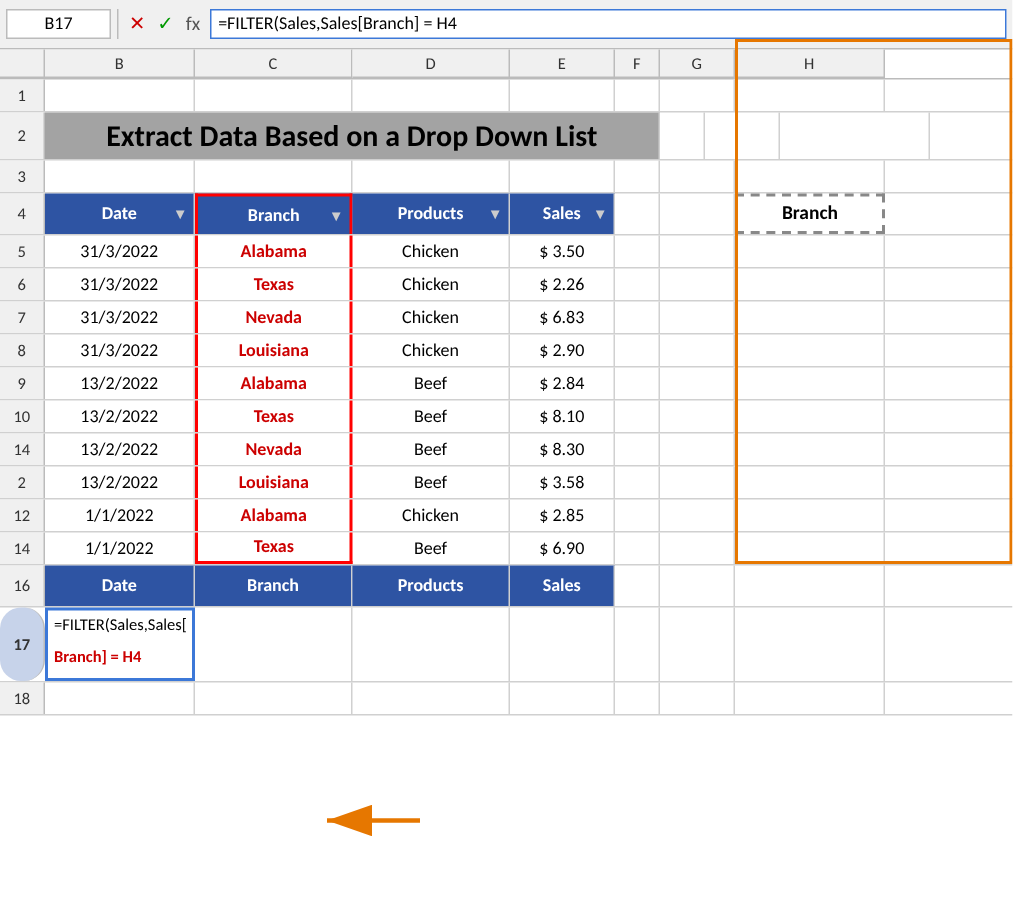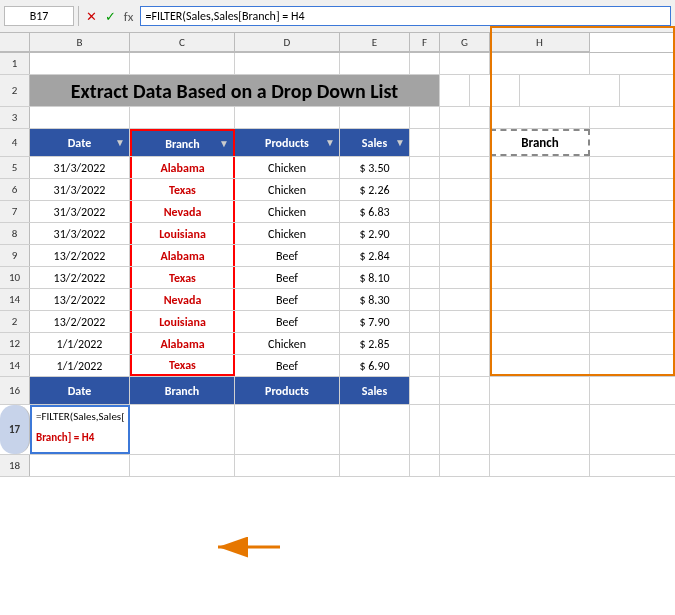--- a/index.html
+++ b/index.html
@@ -409,21 +409,21 @@
       <div class="cell row-header col-a">2</div>
       <div class="cell col-b">
           <span>13/2/2022</span>
         </div>
       <div class="cell col-c branch-cell" style="border-left:2px solid red; border-right:2px solid red;">
           <span>Louisiana</span>
         </div>
       <div class="cell col-d">
           <span>Beef</span>
         </div>
-      <div class="cell col-e"><span>$</span>&nbsp;<span>7.90</span></div>
+      <div class="cell col-e"><span>$</span>&nbsp;<span>3.58</span></div>
       <div class="cell col-f"></div>
       <div class="cell col-g"></div>
       <div class="cell col-h"></div>
     </div>
     <div class="grid-row">
       <div class="cell row-header col-a">12</div>
       <div class="cell col-b">
           <span>1/1/2022</span>
         </div>
       <div class="cell col-c branch-cell" style="border-left:2px solid red; border-right:2px solid red;">

